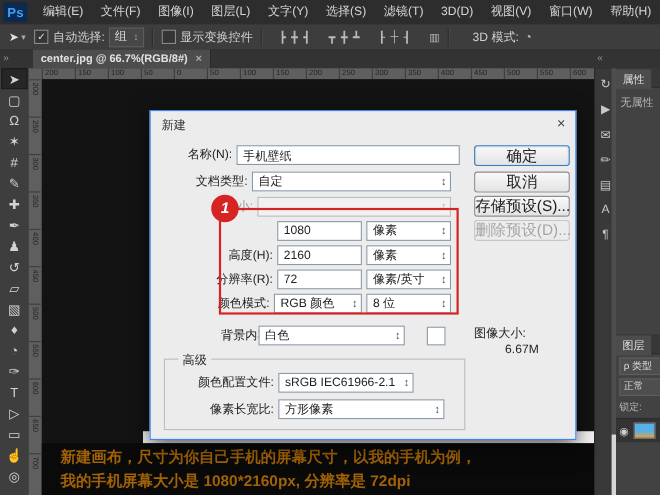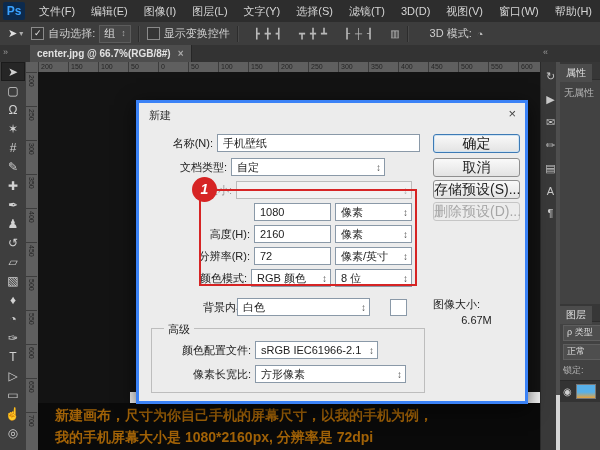--- a/index.html
+++ b/index.html
@@ -65,21 +65,21 @@
   .dock-text{position:absolute;color:#b5b5b5;font-size:10px;white-space:nowrap;}
   .mini-combo{position:absolute;background:#4e4e4e;border:1px solid #5e5e5e;color:#ddd;font-size:9px;
               height:14px;line-height:13px;padding:0 3px;white-space:nowrap;}
   .layer-row{position:absolute;left:0;top:256px;width:40px;height:22px;background:#333;border-top:1px solid #2a2a2a;
              display:flex;align-items:center;gap:4px;padding-left:3px;box-sizing:border-box;}
   .eye{color:#cfcfcf;font-size:10px;}
   .thumb{width:18px;height:13px;border:1px solid #777;background:linear-gradient(#58b0e8 55%,#e8a23b);}
   .divider-light{left:556px;top:395px;width:4px;height:55px;background:#d6d6d6;}
   .divider-dark{left:556px;top:62px;width:4px;height:333px;background:#4e4e4e;}
   
-  .dialog{left:136px;top:100px;width:386px;height:298px;background:#ececec;border:3px solid #3b82f6;
+  .dialog{left:136px;top:100px;width:386px;height:298px;background:#ececec;border:1px solid #3b82f6;
           box-shadow:0 5px 18px rgba(0,0,0,.65);z-index:5;font-size:11px;color:#222;}
   .dlg-title{position:absolute;left:10px;top:5px;font-size:11px;color:#333;}
   .dlg-close{position:absolute;right:9px;top:3px;font-size:13px;color:#444;}
   .dlabel{position:absolute;text-align:right;white-space:nowrap;line-height:18px;}
   .dlabel.dis{color:#9a9a9a;}
   .textbox,.combo{position:absolute;height:18px;background:#fff;border:1px solid #8a99a8;box-sizing:border-box;
                   font-family:"Liberation Sans",sans-serif;font-size:11px;color:#222;padding:1px 14px 1px 5px;line-height:15px;}
   input.textbox{padding:1px 5px;}
   .combo .arr{position:absolute;right:3px;top:1px;font-size:10px;color:#555;}
   .combo.dis{background:#f1f1f1;border-color:#bcbcbc;}
@@ -99,22 +99,22 @@
                color:#fff;font-weight:bold;font-size:14px;text-align:center;line-height:25px;font-style:italic;}
 </style>
 </head>
 <body>
 
 <div id="app">
 
   <header class="abs menubar">
     <span class="ps-logo">Ps</span>
     <nav style="display:flex">
+        <span class="menu-item">编辑(E)</span>
         <span class="menu-item">文件(F)</span>
-        <span class="menu-item">编辑(E)</span>
         <span class="menu-item">图像(I)</span>
         <span class="menu-item">图层(L)</span>
         <span class="menu-item">文字(Y)</span>
         <span class="menu-item">选择(S)</span>
         <span class="menu-item">滤镜(T)</span>
         <span class="menu-item">3D(D)</span>
         <span class="menu-item">视图(V)</span>
         <span class="menu-item">窗口(W)</span>
         <span class="menu-item">帮助(H)</span>
       </nav>
@@ -297,21 +297,21 @@
   </div>
 
   <div class="abs dialog">
     <span class="dlg-title">新建</span>
     <span class="dlg-close">×</span>
 
     <span class="dlabel" style="left:0;top:31px;width:74px">名称(N):</span>
     <input class="textbox" style="left: 78px; top: 31px; width: 203px;" value="手机壁纸">
 
     <span class="dlabel" style="left:0;top:55px;width:88px">文档类型:</span>
-    <span class="combo" style="left:92px;top:55px;width:154px">
+    <span class="combo" style="left:92px;top:55px;width:181px">
       <span>自定</span>
       <span class="arr">↕</span>
     </span>
 
     <span class="dlabel dis" style="left:0;top:78px;width:93px">大小:</span>
     <span class="combo dis" style="left:97px;top:78px;width:176px">
       <span></span>
       <span class="arr">↕</span>
     </span>
 

